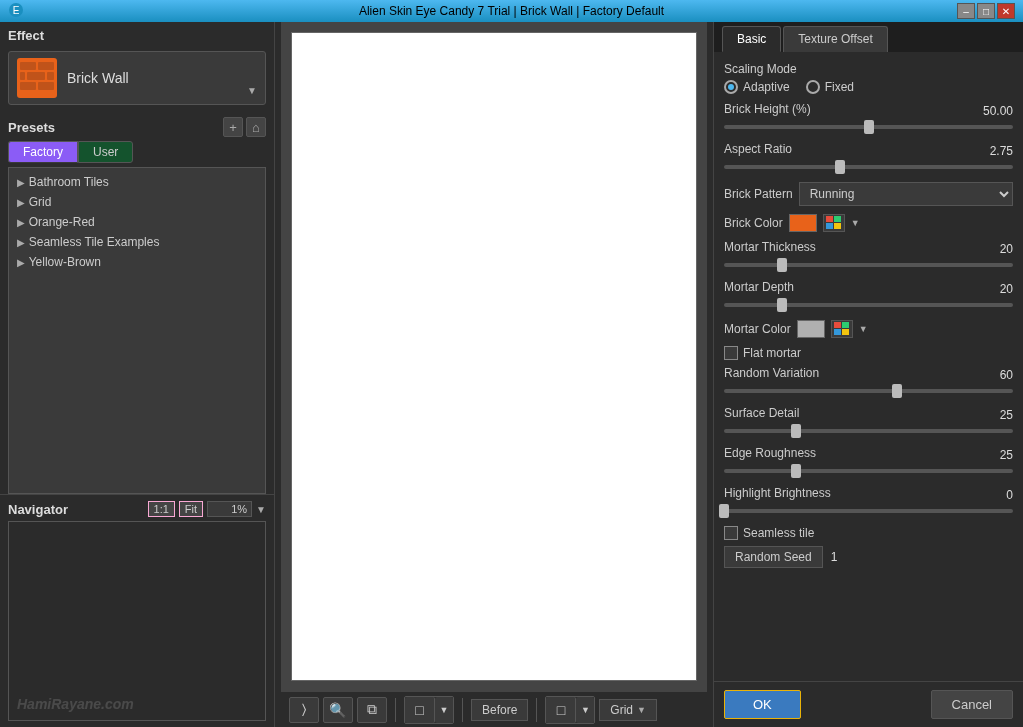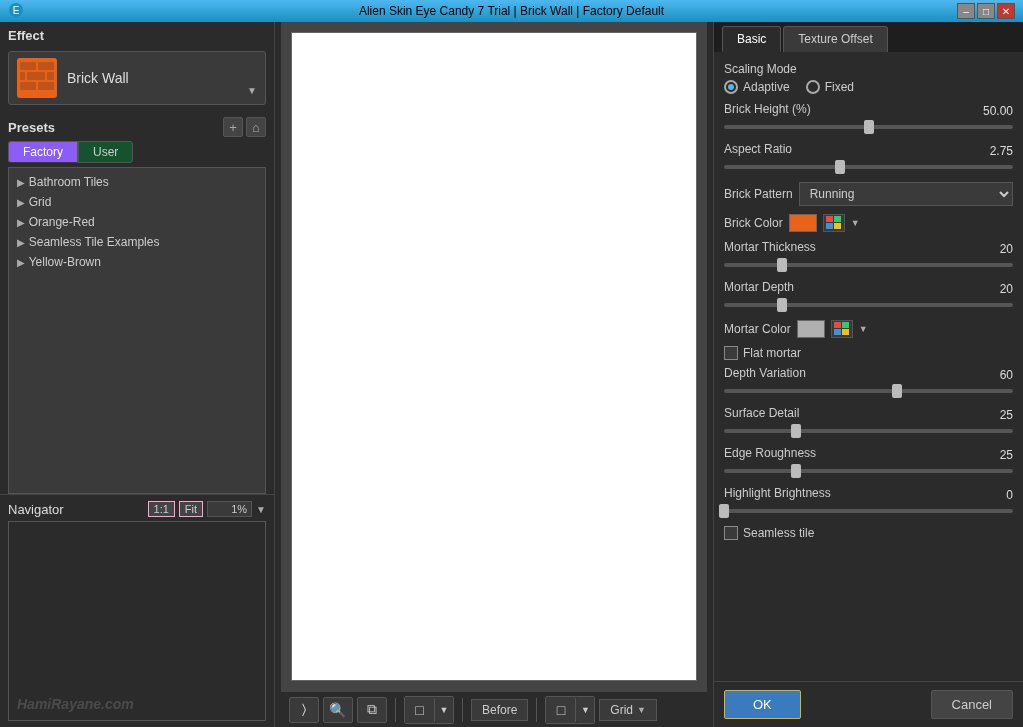--- a/index.html
+++ b/index.html
@@ -169,21 +169,21 @@
       border-top: 1px solid #444;
     }
     .navigator-header {
       display: flex;
       align-items: center;
       margin-bottom: 4px;
     }
     .navigator-label {
       font-size: 13px;
       color: #ddd;
-      font-weight: normal;
+      font-weight: bold;
       flex: 1;
     }
     .nav-zoom-controls {
       display: flex;
       align-items: center;
       gap: 4px;
     }
     .nav-zoom-btn {
       padding: 1px 5px;
       background: #444;
@@ -724,21 +724,21 @@
         <span style="color:#aaa; font-size:9px; cursor:pointer;">▼</span>
       </div>
 
       <div class="checkbox-row">
         <div class="checkbox-box"></div>
         <span class="checkbox-label">Flat mortar</span>
       </div>
 
       <div class="param-row">
         <div class="param-row-header">
-          <span class="slider-label">Depth Variation</span>
+          <span class="slider-label">Random Variation</span>
           <span class="slider-value">60</span>
         </div>
         <div class="slider-container">
           <div class="slider-track">
             <div class="slider-thumb" style="left: 60%;"></div>
           </div>
         </div>
       </div>
 
       <div class="param-row">
@@ -775,20 +775,24 @@
             <div class="slider-thumb" style="left: 0%;"></div>
           </div>
         </div>
       </div>
 
       <div class="seamless-checkbox-row">
         <div class="checkbox-box"></div>
         <span class="checkbox-label">Seamless tile</span>
       </div>
 
+      <div class="random-seed-row">
+        <div class="seed-btn">Random Seed</div>
+        <span class="seed-value">1</span>
+      </div>
 
     </div>
 
     <div class="panel-bottom">
       <button class="ok-btn">OK</button>
       <button class="cancel-btn">Cancel</button>
     </div>
   </div>
 
 </div>

